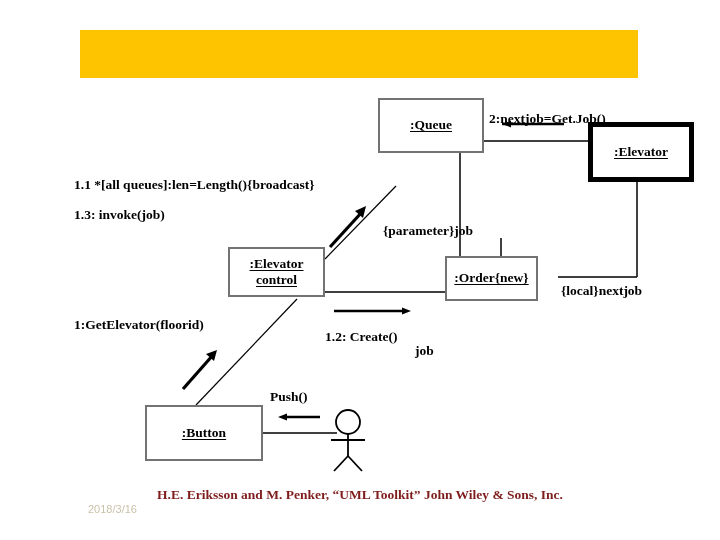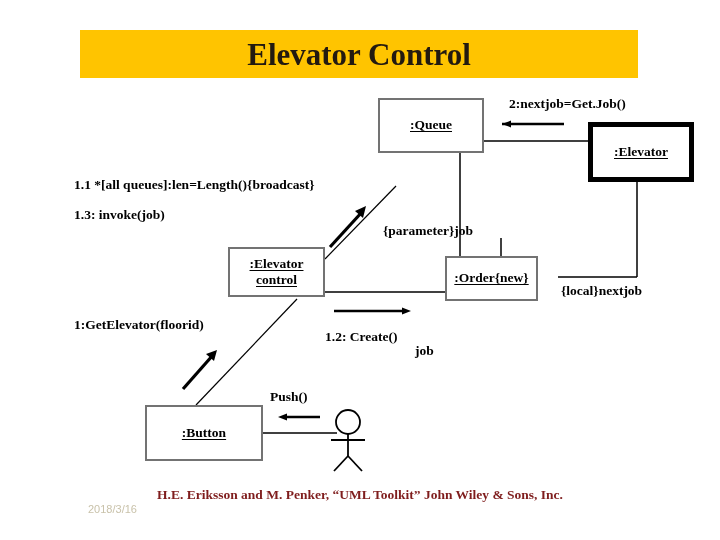--- a/index.html
+++ b/index.html
@@ -76,21 +76,21 @@
     position: absolute;
     font-size: 13.5px;
     font-weight: bold;
     color: #000000;
     white-space: nowrap;
     line-height: 1.1;
   }
   #note-broadcast  { left: 74px;  top: 178px; }
   #note-invoke     { left: 74px;  top: 208px; }
   #note-getelev    { left: 74px;  top: 318px; }
-  #note-nextjob    { left: 489px; top: 97px; margin-left: 20px;  }
+  #note-nextjob    { left: 489px; top: 112px;  }
   #note-parameter  { left: 383px; top: 224px; }
   #note-localnext  { left: 561px; top: 284px; }
   #note-job        { left: 415px; top: 316px; margin-top: 28px; }
   #note-create     { left: 325px; top: 330px; }
   #note-push       { left: 270px; top: 390px; }
 
   
   #footer-credit {
     position: absolute;
     left: 0px;
@@ -129,21 +129,20 @@
     height: 540px;
     z-index: 4;
   }
 </style>
 </head>
 <body>
 
 <div id="page">
 
   <div class="title-banner"></div>
-  <div class="title-text">Elevator Control</div>
 
   <svg id="links" viewBox="0 0 720 540" xmlns="http://www.w3.org/2000/svg">
 
     <line x1="484" y1="141" x2="592" y2="141" stroke="#000" stroke-width="1.5"></line>
 
     <line x1="564" y1="124" x2="502" y2="124" stroke="#000" stroke-width="2.6"></line>
     <polygon points="502,124 511,120.5 511,127.5" fill="#000"></polygon>
 
     <line x1="460" y1="153" x2="460" y2="256" stroke="#000" stroke-width="1.5"></line>
 

